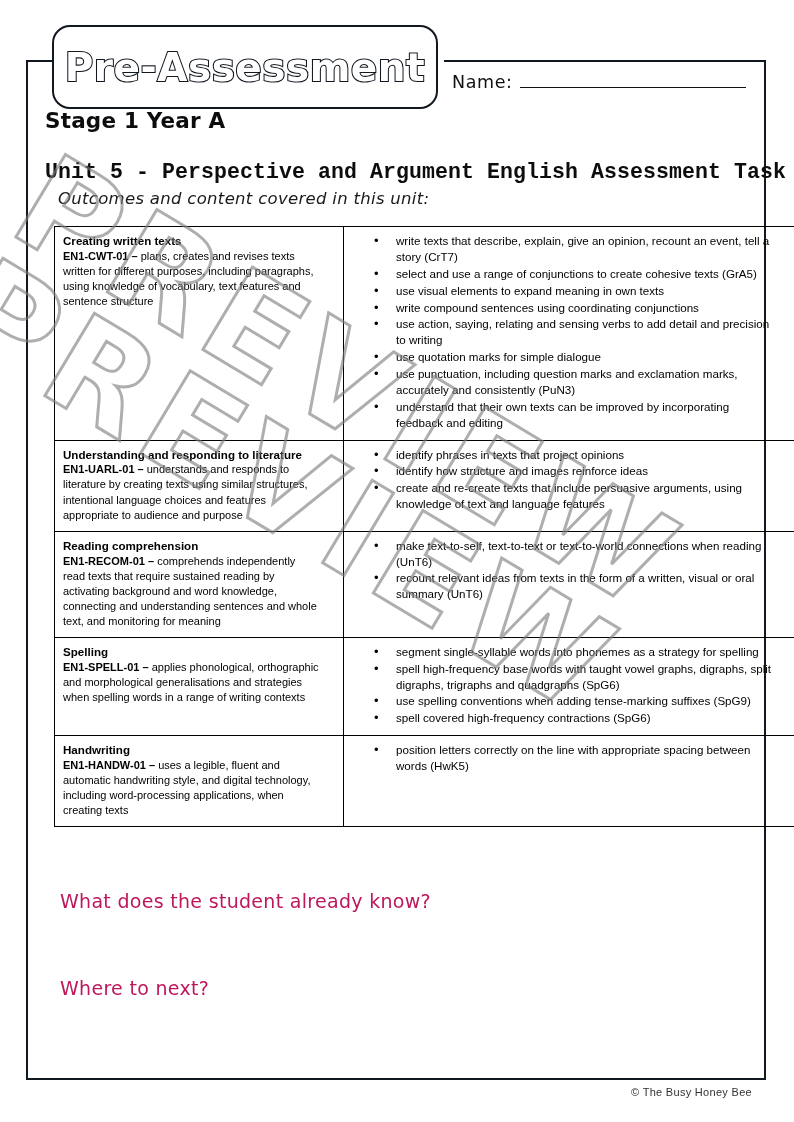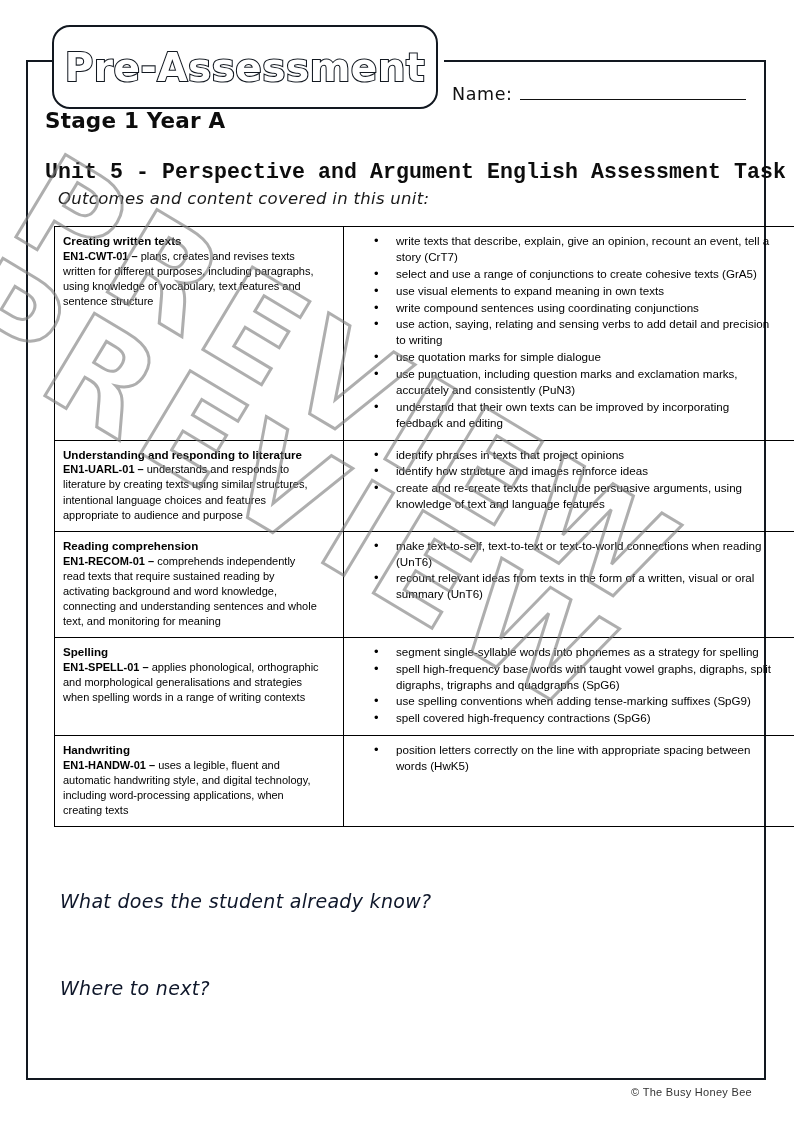--- a/index.html
+++ b/index.html
@@ -62,21 +62,21 @@
     color: #ffffff;
     -webkit-text-stroke: 2.1px #121820;
     paint-order: stroke fill;
     white-space: nowrap;
   }
 
   
   #name-block {
     position: absolute;
     left: 452px;
-    top: 84px;
+    top: 72px;
     display: flex;
     align-items: baseline;
   }
   #name-label {
     font-family: "DejaVu Sans", sans-serif;
     font-size: 17.5px;
     color: #111111;
     letter-spacing: 0.6px;
   }
   #name-rule {
@@ -171,23 +171,22 @@
     left: 0;
     top: -1px;
     font-size: 13px;
   }
 
   
   .prompt {
     position: absolute;
     left: 60px;
     font-family: "DejaVu Sans", sans-serif;
-    font-style: italic;
     font-size: 19px;
-    color: #0f172a;
+    color: #be185d;
     letter-spacing: 0.3px;
   }
   #prompt-know { top: 890px; }
   #prompt-next { top: 977px; }
 
   
   #footer {
     position: absolute;
     left: 0;
     top: 1086px;

